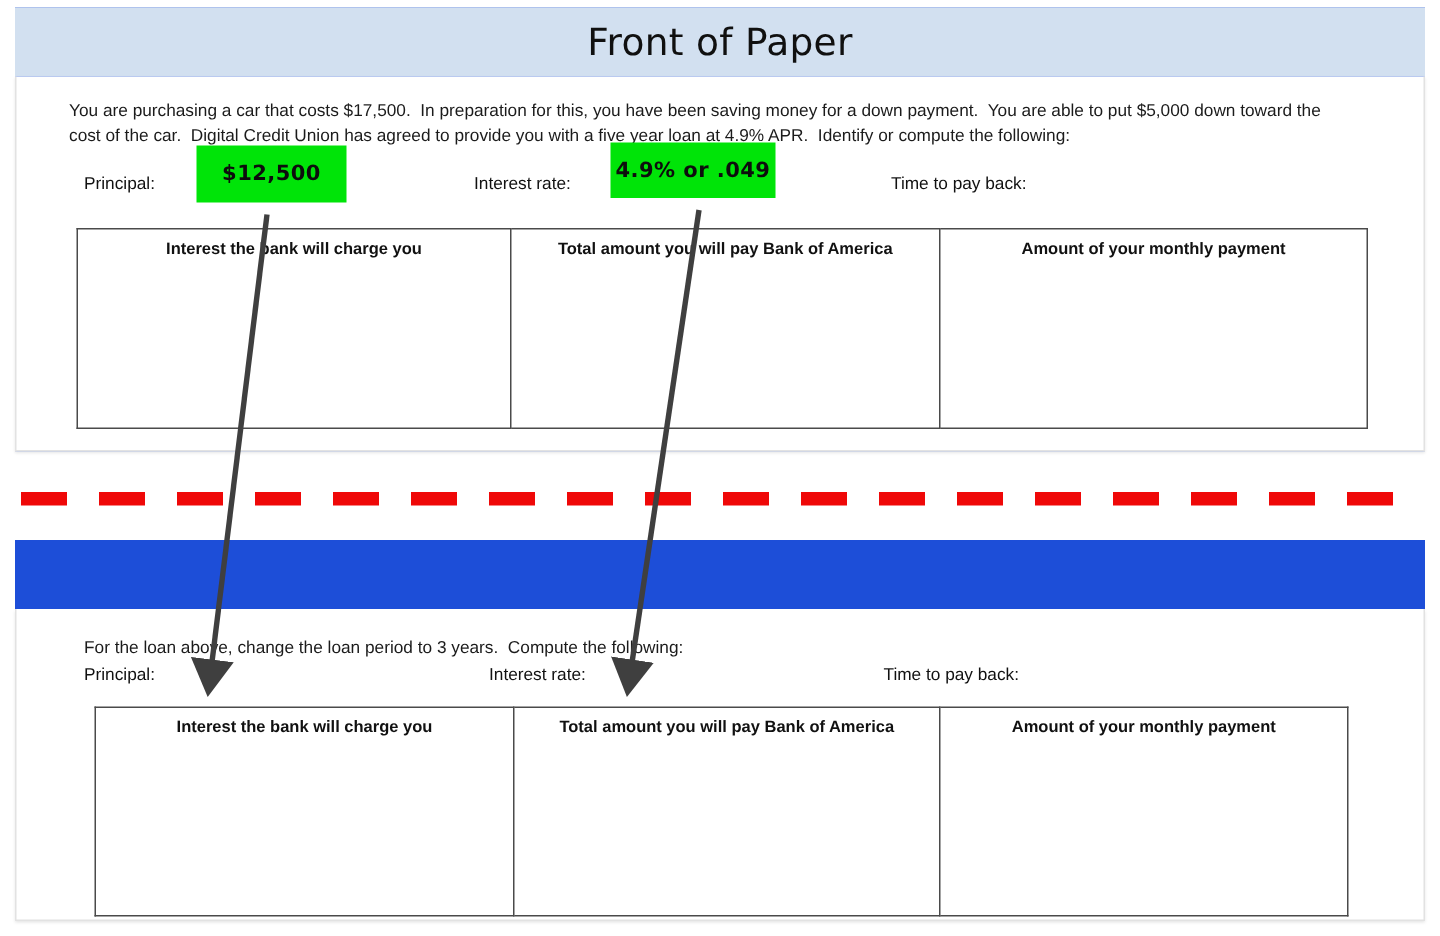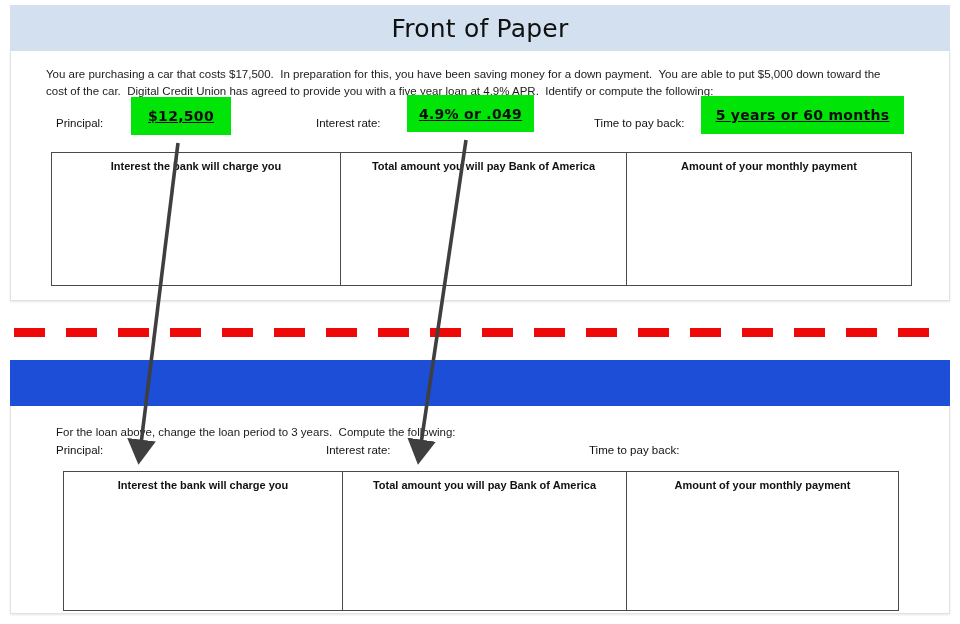--- a/index.html
+++ b/index.html
@@ -89,21 +89,20 @@
     background: #00e408;
     color: #0d0d0d;
     font-family: "DejaVu Sans", sans-serif;
     font-size: 14px;
     font-weight: 600;
     display: flex;
     align-items: center;
     justify-content: center;
     letter-spacing: 0.3px;
     box-sizing: border-box;
-    text-decoration: underline;
   }
 
   
   .answer-table {
     position: absolute;
     border-collapse: collapse;
     table-layout: fixed;
   }
   .answer-table td {
     border: 1px solid #4a4a4a;
@@ -152,22 +151,21 @@
 
   <div class="paper" id="front-paper">
 
     <div class="prompt" id="front-prompt">You are purchasing a car that costs $17,500.  In preparation for this, you have been saving money for a down payment.  You are able to put $5,000 down toward the cost of the car.  Digital Credit Union has agreed to provide you with a five year loan at 4.9% APR.  Identify or compute the following:</div>
 
     <div class="field-label" style="left:45px; top:66px;">Principal:</div>
     <div class="field-label" style="left:305px; top:66px;">Interest rate:</div>
     <div class="field-label" style="left:583px; top:66px;">Time to pay back:</div>
 
     <div class="hl" style="left:120px; top:46px; width:100px; height:38px;">$12,500</div>
-    <div class="hl" style="left:396px; top:44px; width:127px; height:37px;">4.9% or .049</div>
-    <div class="hl" style="left:690px; top:45px; width:203px; height:38px;">5 years or 60 months</div>
+    <div class="hl" style="left:396px; top:44px; width:110px; height:37px;">4.9% or .049</div>
 
     <table class="answer-table" id="front-table" style="left:40px; top:101px; width:857px; height:134px;">
       <tbody>
           <tr>
         <td style="width:288px;">
           <div class="hdr">Interest the bank will charge you</div>
           <div></div>
         </td>
         <td style="width:285px;">
           <div class="hdr">Total amount you will pay Bank of America</div>

